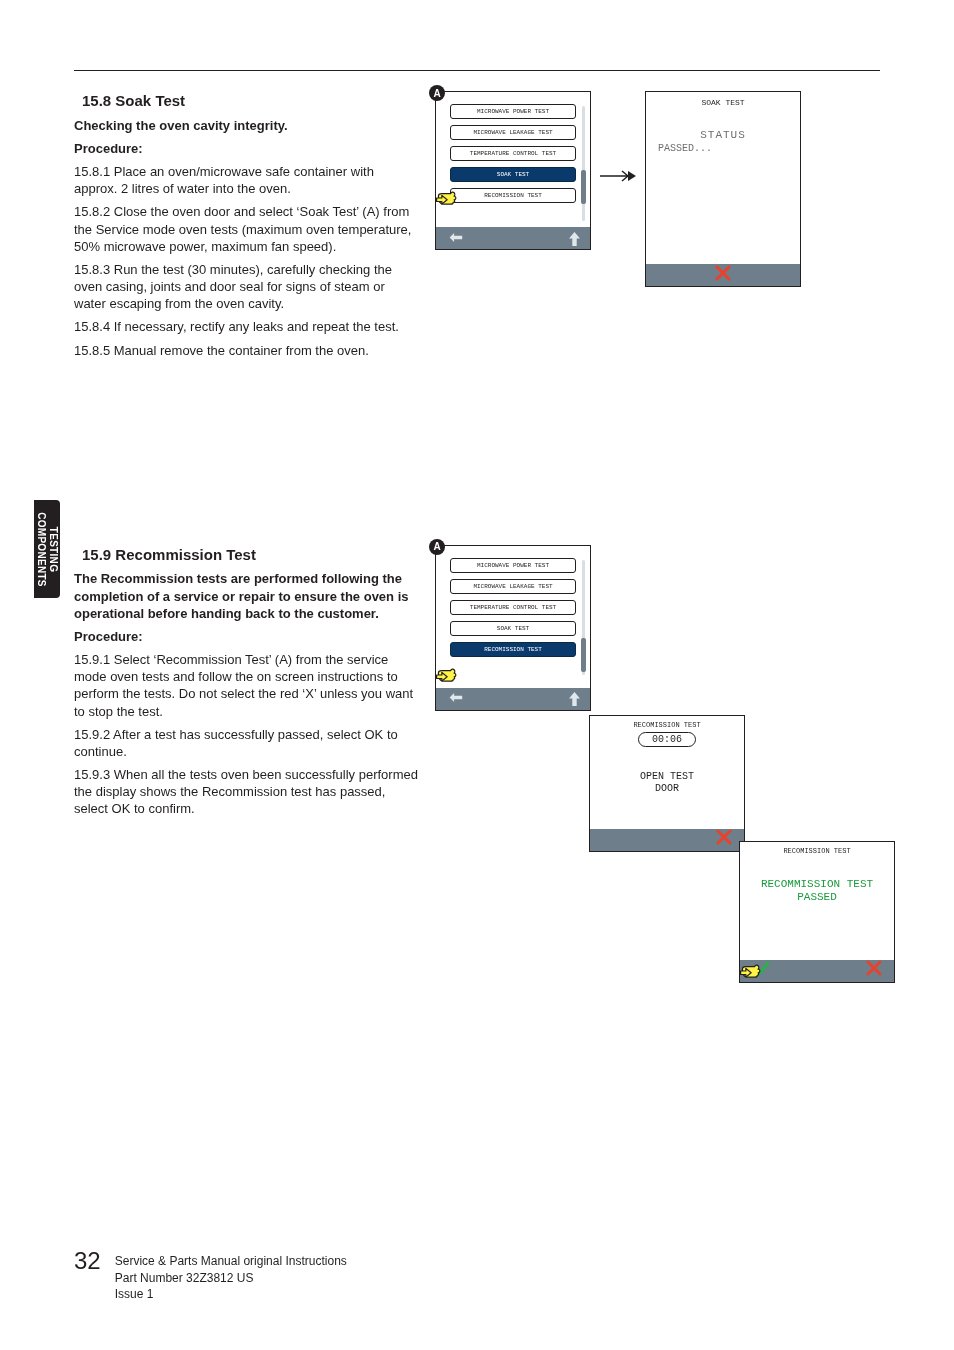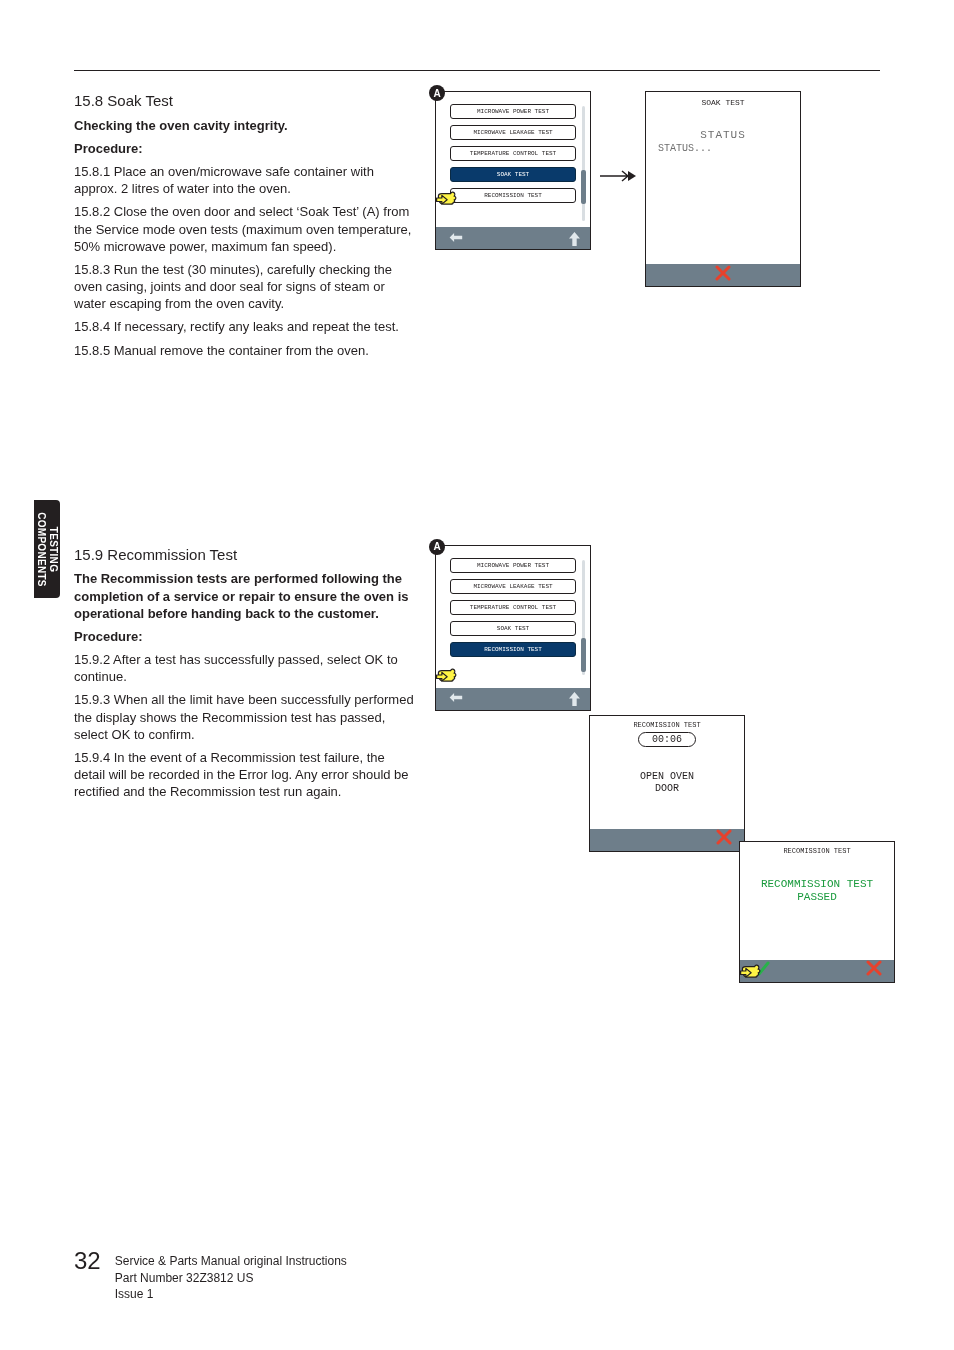--- a/index.html
+++ b/index.html
@@ -38,22 +38,22 @@
     font-size: 13px;
     line-height: 1.32;
   }
 
   .fig-col {
     flex: 1 1 auto;
   }
 
   h2 {
     font-size: 15px;
-    font-weight: 400;
-    margin: 0 0 6px 0;
+    font-weight: 700;
+    margin: 0 0 6px 8px;
   }
   .bold-para {
     font-weight: 700;
     margin: 0 0 6px 0;
   }
   .text-col p {
     margin: 0 0 6px 0;
   }
 
   
@@ -373,42 +373,42 @@
         <div class="arrow">
           <svg viewBox="0 0 40 18">
               <path d="M2 9 L30 9 M30 9 L24 4 M30 9 L24 14" stroke="#231f20" stroke-width="1.5" fill="none"></path>
               <path d="M30 4 L38 9 L30 14 Z" fill="#231f20"></path>
             </svg>
         </div>
 
         <div class="result-screen">
           <div class="rs-title">SOAK TEST</div>
           <div class="rs-status-label">STATUS</div>
-          <div class="rs-status-value">STATUS...</div>
+          <div class="rs-status-value">PASSED...</div>
           <div class="rs-body"></div>
           <div class="rs-bottom">
             <span class="red-x">
               <svg width="16" height="16" viewBox="0 0 16 16">
                   <path d="M2 2 L14 14 M14 2 L2 14" stroke="#e8412c" stroke-width="3" stroke-linecap="round"></path>
                 </svg>
             </span>
           </div>
         </div>
       </div>
     </div>
   </div>
 
   <div class="section-row section2">
     <div class="text-col">
       <h2>15.9  Recommission Test</h2>
       <p class="bold-para">The Recommission tests are performed following the completion of a service or repair to ensure the oven is operational before handing back to the customer.</p>
       <p class="bold-para">Procedure:</p>
+      <p>15.9.1  Select ‘Recommission Test’ (A) from the service mode oven tests and follow the on screen instructions to perform the tests. Do not select the red ‘X’ unless you want to stop the test.</p>
       <p>15.9.2  After a test has successfully passed, select OK to continue.</p>
-      <p>15.9.3  When all the limit have been successfully performed the display shows the Recommission test has passed, select OK to confirm.</p>
-      <p>15.9.4  In the event of a Recommission test failure, the detail will be recorded in the Error log. Any error should be rectified and the Recommission test run again.</p>
+      <p>15.9.3  When all the tests oven been successfully performed the display shows the Recommission test has passed, select OK to confirm.</p>
     </div>
 
     <div class="fig-col">
       <div class="figure-2-wrap">
 
         <div class="screen" style="position:absolute; left:0; top:0;">
           <div class="marker">A</div>
           <div class="screen-body tall">
             <div class="opt">MICROWAVE POWER TEST</div>
             <div class="opt">MICROWAVE LEAKAGE TEST</div>
@@ -437,21 +437,21 @@
               <path d="M5 14c0-2 2-3 4-3l10 0c1-2 3-2 4-1s1 3 0 4c1 0 2 1 2 2s-1 2-2 2c1 1 1 3-1 3c0 2-2 2-3 2l-8 0c-2 0-4-1-5-3z" fill="#fff445" stroke="#231f20" stroke-width="1.4" stroke-linejoin="round"></path>
               <path d="M3 16 l6 0 l0 -3 l6 5 l-6 5 l0 -3 l-6 0z" fill="#fff445" stroke="#231f20" stroke-width="1.4" stroke-linejoin="round"></path>
             </svg>
           </div>
         </div>
 
         <div class="timer-screen">
           <div class="timer-title">RECOMISSION TEST</div>
           <div class="oval">00:06</div>
           <div class="timer-msg">
-            <div>OPEN OVEN</div>
+            <div>OPEN TEST</div>
             <div>DOOR</div>
           </div>
           <div class="timer-bottom">
             <span class="red-x">
               <svg width="16" height="16" viewBox="0 0 16 16">
                   <path d="M2 2 L14 14 M14 2 L2 14" stroke="#e8412c" stroke-width="3" stroke-linecap="round"></path>
                 </svg>
             </span>
           </div>
         </div>

